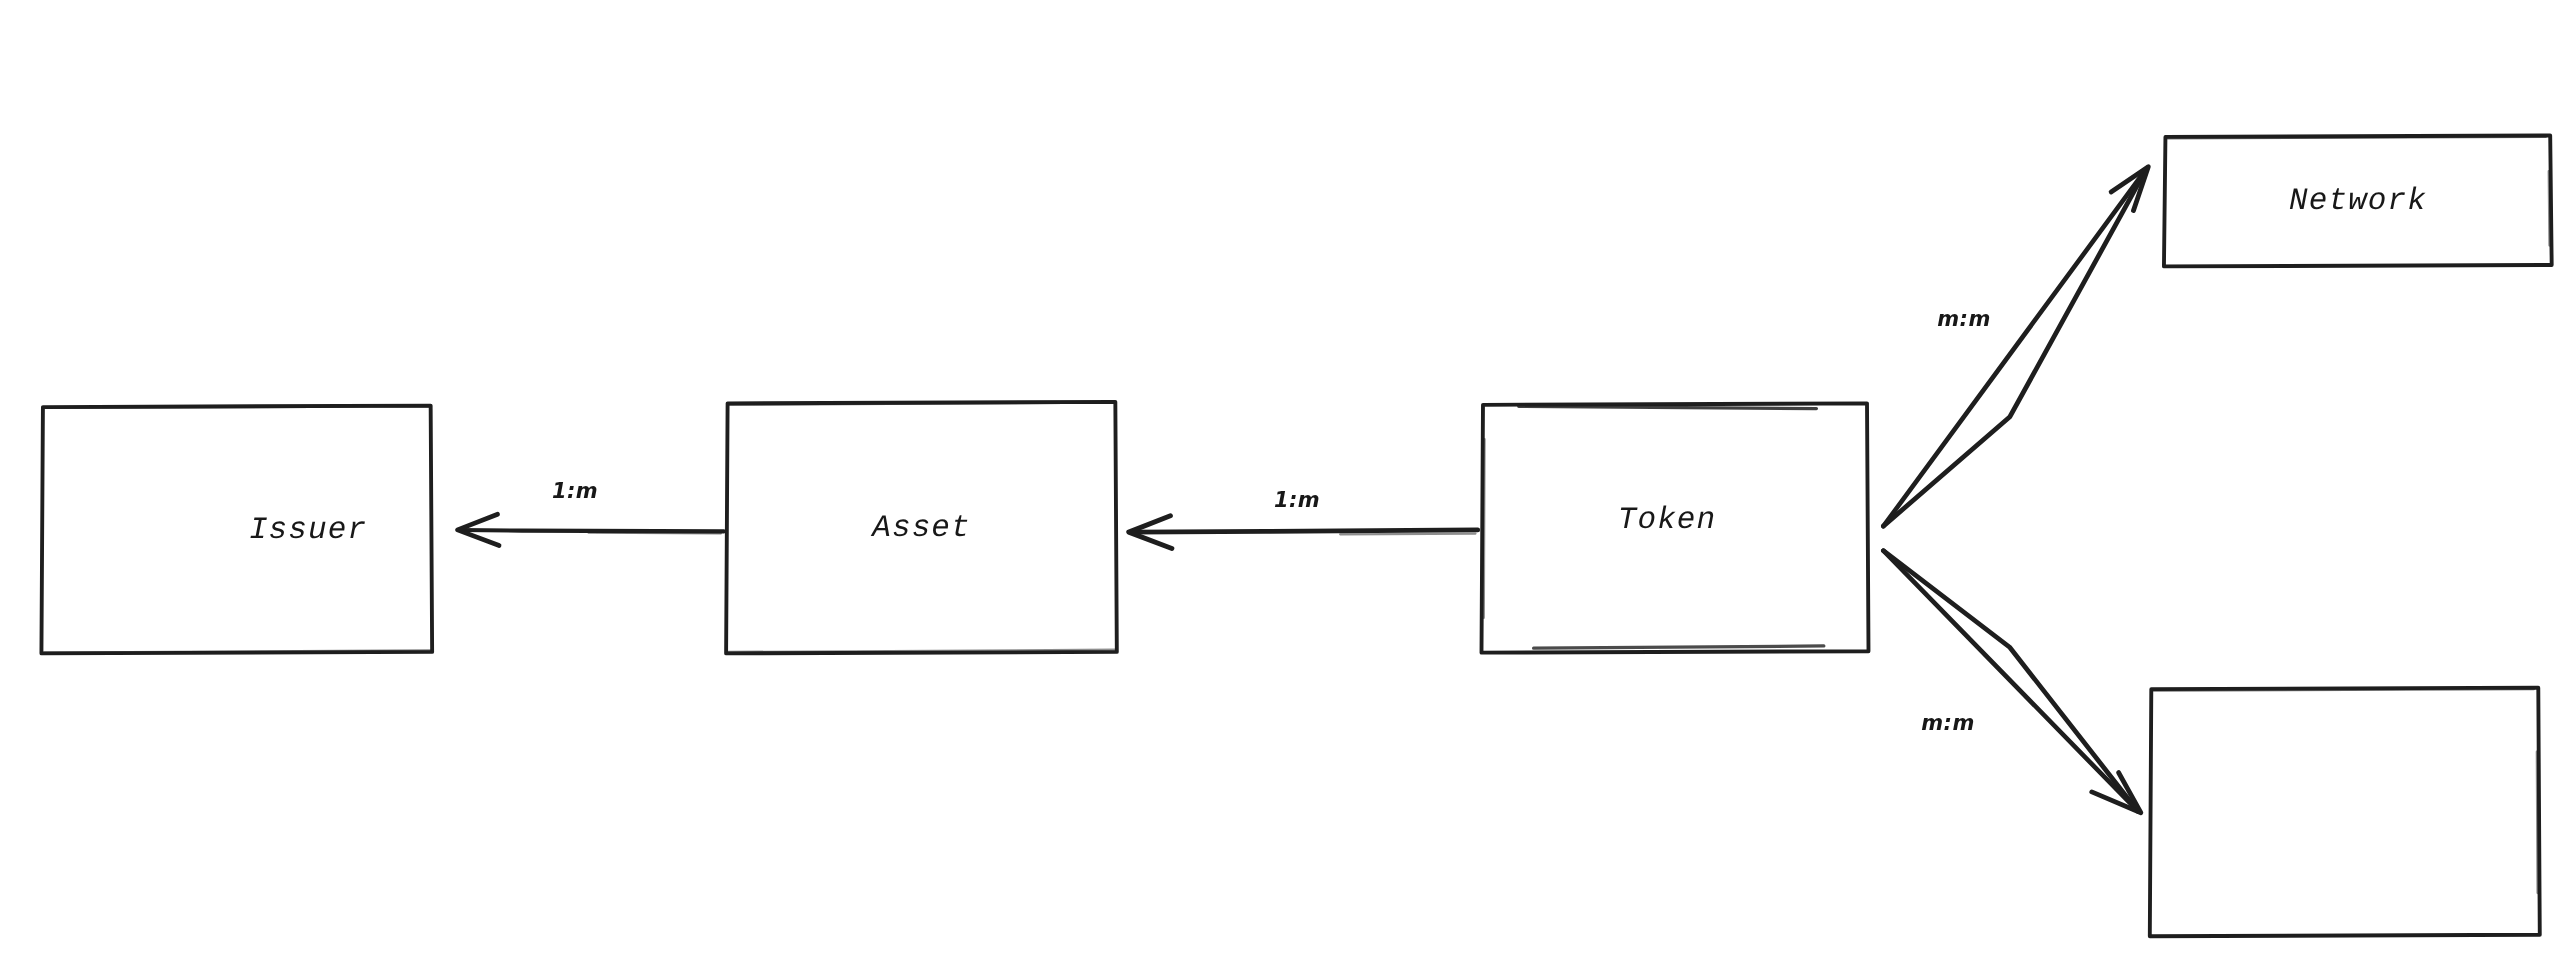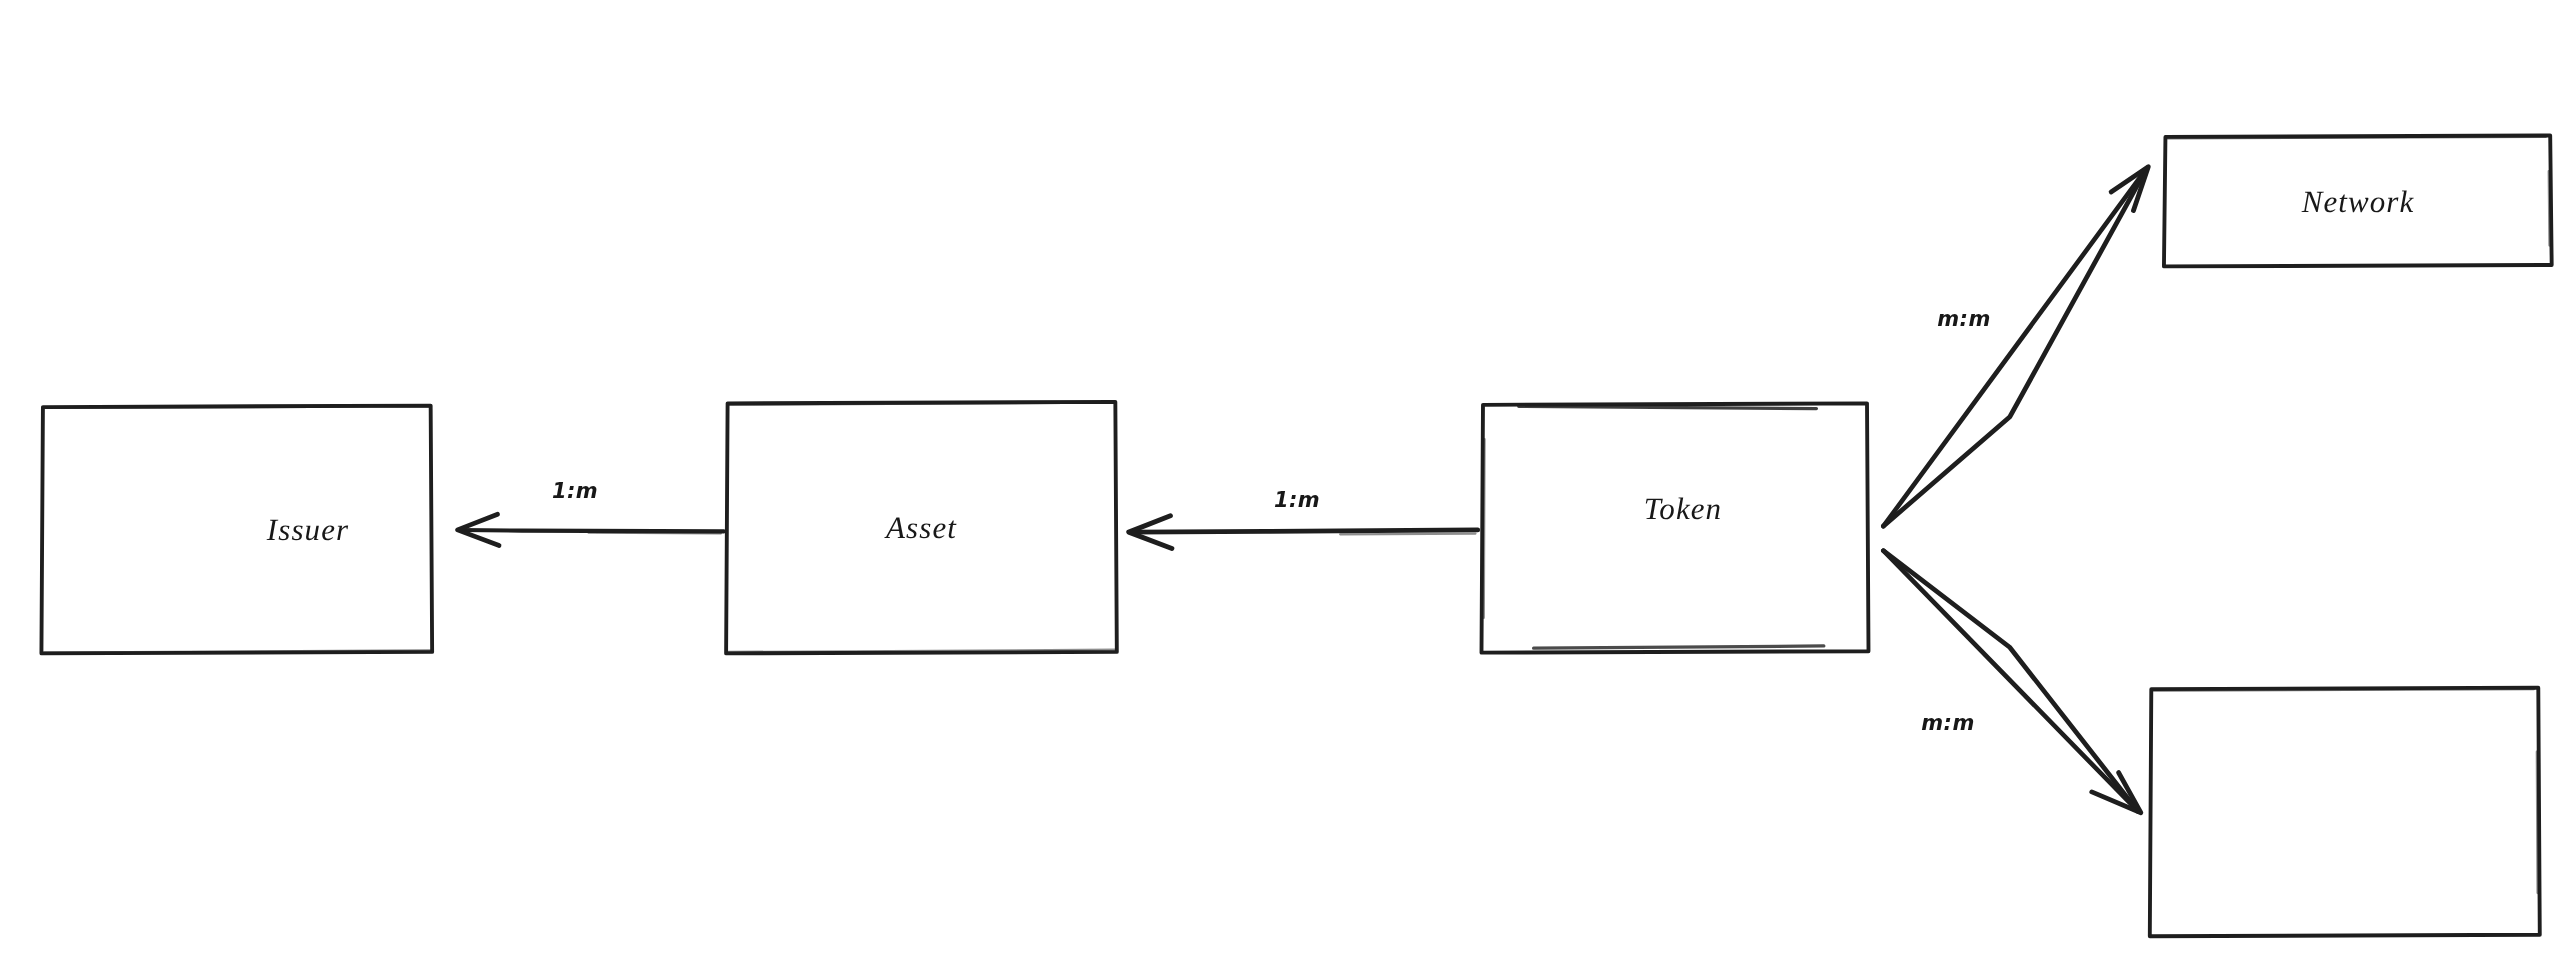--- a/index.html
+++ b/index.html
@@ -24,21 +24,21 @@
     top: 0;
     width: 2576px;
     height: 966px;
     display: block;
   }
   .entity-label {
     position: absolute;
     display: flex;
     align-items: center;
     justify-content: center;
-    font-family: Liberation Serif, serif;
+    font-family: Liberation Mono, monospace;
     font-size: 31px;
     font-weight: 400;
     font-style: italic;
     letter-spacing: 1.1px;
     color: #181818;
     white-space: nowrap;
     pointer-events: none;
     text-rendering: geometricPrecision;
   }
   .edge-label {
@@ -115,21 +115,21 @@
       <path d="M 2530 740 L 2872 1090" fill="none" stroke="#1e1e1e" stroke-width="6.2" stroke-linecap="round"></path>
       <path d="M 2810 1064 L 2876 1092 L 2846 1038" fill="none" stroke="#1e1e1e" stroke-width="6.4" stroke-linecap="round" stroke-linejoin="round"></path>
     </g>
 
   </svg>
 
   <div class="entity-label" style="left:41px; top:406px; width:446px; height:248px;padding-left:44px;">Issuer</div>
 
   <div class="entity-label" style="left:726px; top:402px; width:391px; height:252px;border-radius:20px;">Asset</div>
 
-  <div class="entity-label" style="left:1482px; top:384px; width:370px; height:249px;padding-left:16px;">Token</div>
+  <div class="entity-label" style="left:1482px; top:396px; width:370px; height:249px;">Token</div>
 
   <div class="entity-label" style="left:2164px; top:136px; width:388px; height:131px;">Network</div>
 
 
   <div class="edge-label" style="left:575px; top:491px;">1:m</div>
 
   <div class="edge-label" style="left:1297px; top:500px;">1:m</div>
 
   <div class="edge-label" style="left:1964px; top:319px;">m:m</div>
 

